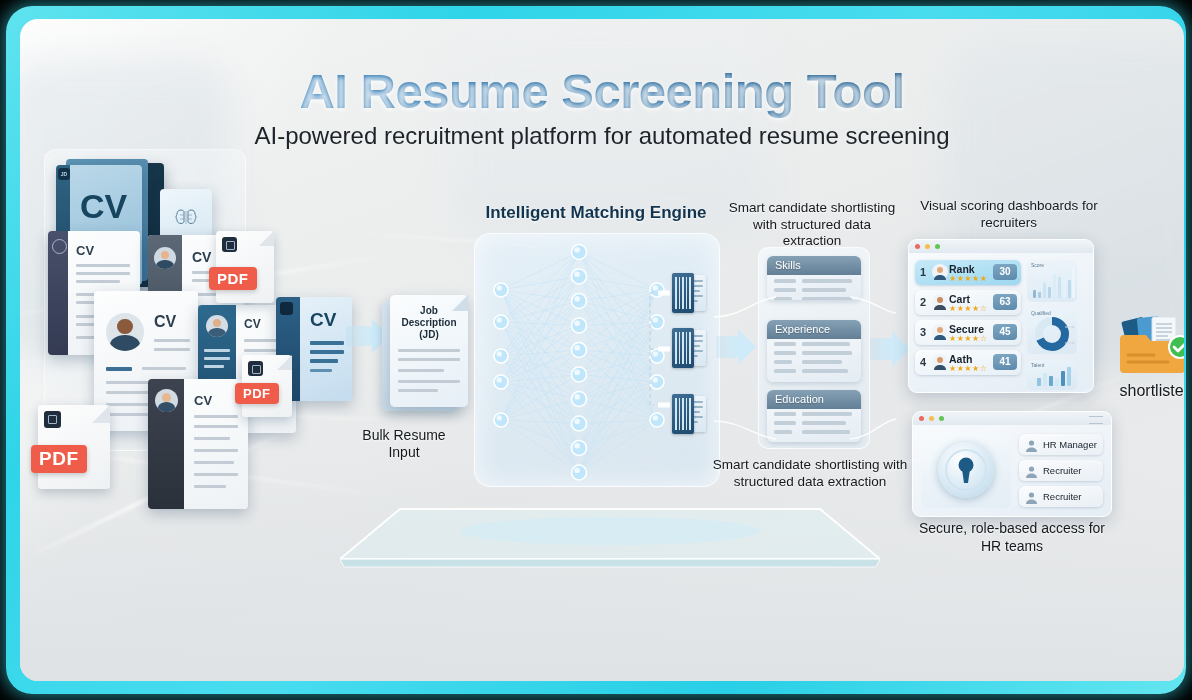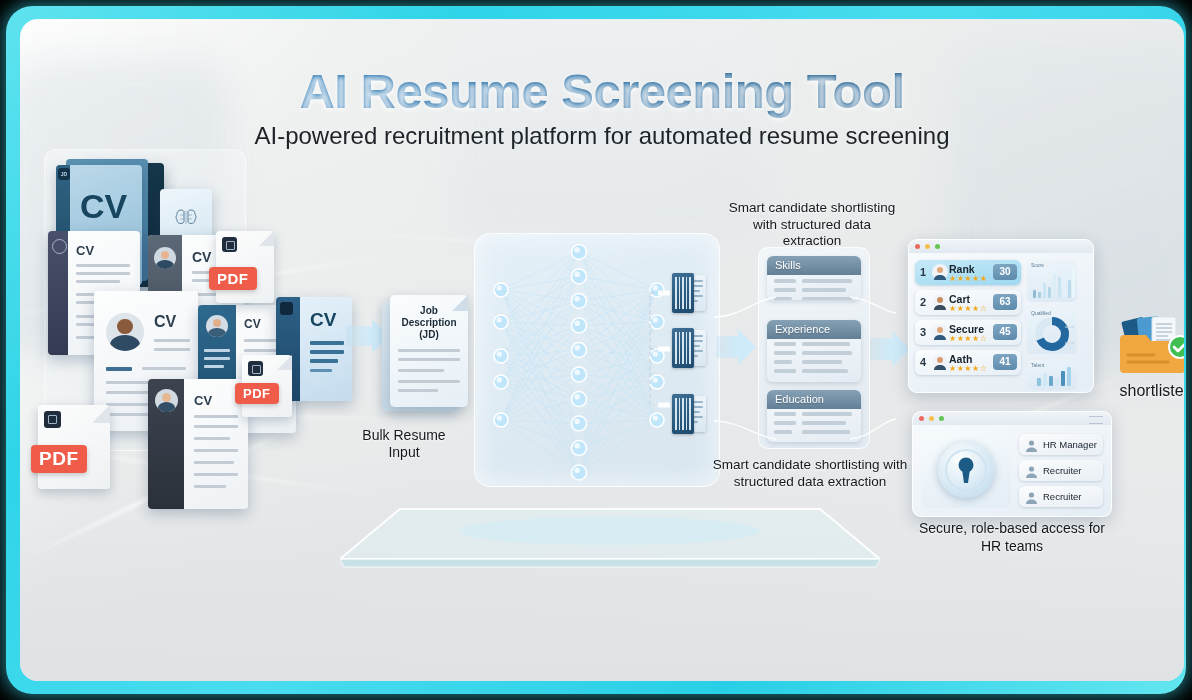--- a/index.html
+++ b/index.html
@@ -304,20 +304,21 @@
                   font-weight:bold;color:#1b2b38;line-height:12px;">Job Description (JD)</div>
       <div style="position:absolute;left:8px;top:54px;width:62px;height:3px;background:#c3ccd4;border-radius:1px;"></div>
       <div style="position:absolute;left:8px;top:63px;width:62px;height:3px;background:#c3ccd4;border-radius:1px;"></div>
       <div style="position:absolute;left:8px;top:74px;width:46px;height:3px;background:#c3ccd4;border-radius:1px;"></div>
       <div style="position:absolute;left:8px;top:85px;width:62px;height:3px;background:#c3ccd4;border-radius:1px;"></div>
       <div style="position:absolute;left:8px;top:94px;width:40px;height:3px;background:#c3ccd4;border-radius:1px;"></div>
     </div>
   </div>
   <div class="cap" style="left:334px;top:408px;width:100px;font-size:14px;">Bulk Resume Input</div>
 
+  <div class="cap b" style="left:450px;top:186px;width:252px;">Intelligent Matching Engine</div>
   <div id="engine">
     <svg id="nn" width="244" height="252" viewBox="0 0 244 252">
       <g stroke="#bfe2f7" stroke-width=".55" opacity=".85" fill="none" id="edges">
             <path d="M26 56L104 18M26 56L104 42.5M26 56L104 67M26 56L104 91.5M26 56L104 116M26 56L104 140.5M26 56L104 165M26 56L104 189.5M26 56L104 214M26 56L104 238.5M26 88L104 18M26 88L104 42.5M26 88L104 67M26 88L104 91.5M26 88L104 116M26 88L104 140.5M26 88L104 165M26 88L104 189.5M26 88L104 214M26 88L104 238.5M26 122L104 18M26 122L104 42.5M26 122L104 67M26 122L104 91.5M26 122L104 116M26 122L104 140.5M26 122L104 165M26 122L104 189.5M26 122L104 214M26 122L104 238.5M26 148L104 18M26 148L104 42.5M26 148L104 67M26 148L104 91.5M26 148L104 116M26 148L104 140.5M26 148L104 165M26 148L104 189.5M26 148L104 214M26 148L104 238.5M26 186L104 18M26 186L104 42.5M26 186L104 67M26 186L104 91.5M26 186L104 116M26 186L104 140.5M26 186L104 165M26 186L104 189.5M26 186L104 214M26 186L104 238.5"></path>
             <path d="M104 18L182 56M104 18L182 88M104 18L182 122M104 18L182 148M104 18L182 186M104 42.5L182 56M104 42.5L182 88M104 42.5L182 122M104 42.5L182 148M104 42.5L182 186M104 67L182 56M104 67L182 88M104 67L182 122M104 67L182 148M104 67L182 186M104 91.5L182 56M104 91.5L182 88M104 91.5L182 122M104 91.5L182 148M104 91.5L182 186M104 116L182 56M104 116L182 88M104 116L182 122M104 116L182 148M104 116L182 186M104 140.5L182 56M104 140.5L182 88M104 140.5L182 122M104 140.5L182 148M104 140.5L182 186M104 165L182 56M104 165L182 88M104 165L182 122M104 165L182 148M104 165L182 186M104 189.5L182 56M104 189.5L182 88M104 189.5L182 122M104 189.5L182 148M104 189.5L182 186M104 214L182 56M104 214L182 88M104 214L182 122M104 214L182 148M104 214L182 186M104 238.5L182 56M104 238.5L182 88M104 238.5L182 122M104 238.5L182 148M104 238.5L182 186"></path>
           </g>
       <g id="nodes">
             <circle cx="26" cy="56" r="7" fill="#bfe6fa" stroke="#ffffff" stroke-width="1.6"></circle>
             <circle cx="24.25" cy="53.9" r="2.66" fill="rgba(255,255,255,.75)"></circle>
             <circle cx="26" cy="88" r="7" fill="#bfe6fa" stroke="#ffffff" stroke-width="1.6"></circle>
@@ -467,20 +468,21 @@
     <div class="head" style="border-width:18px 0 18px 18px;margin-top:-18px;"></div>
   </div>
 
   <svg style="position:absolute;left:690px;top:250px;" width="200" height="200">
     <path d="M4 48 C30 48 46 30 66 28" stroke="#ffffff" stroke-width="1.4" fill="none" opacity=".9"></path>
     <path d="M4 152 C30 152 46 168 66 170" stroke="#ffffff" stroke-width="1.4" fill="none" opacity=".9"></path>
     <path d="M140 28 C162 30 172 42 186 44" stroke="#ffffff" stroke-width="1.4" fill="none" opacity=".9"></path>
     <path d="M140 170 C162 168 172 152 186 150" stroke="#ffffff" stroke-width="1.4" fill="none" opacity=".9"></path>
   </svg>
 
+  <div class="cap" style="left:880px;top:179px;width:218px;">Visual scoring dashboards for recruiters</div>
 
   <div class="win" style="left:888px;top:220px;width:184px;height:152px;">
     <div class="tb">
       <span class="dot" style="left:6px;background:#ec6a5e;"></span>
       <span class="dot" style="left:16px;background:#f5bf4f;"></span>
       <span class="dot" style="left:26px;background:#62c554;"></span>
     </div>
 
     <div class="rank hl" style="top:20px;">
       <span class="num">1</span>

